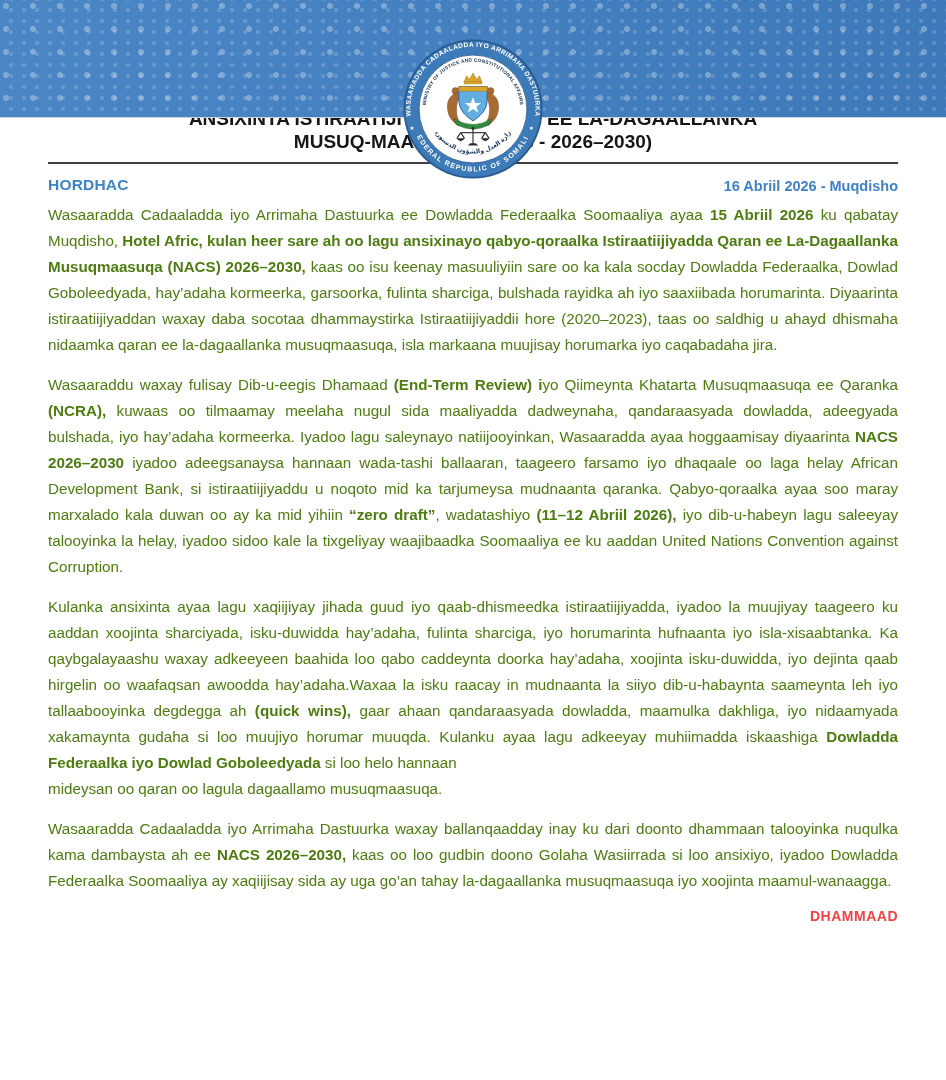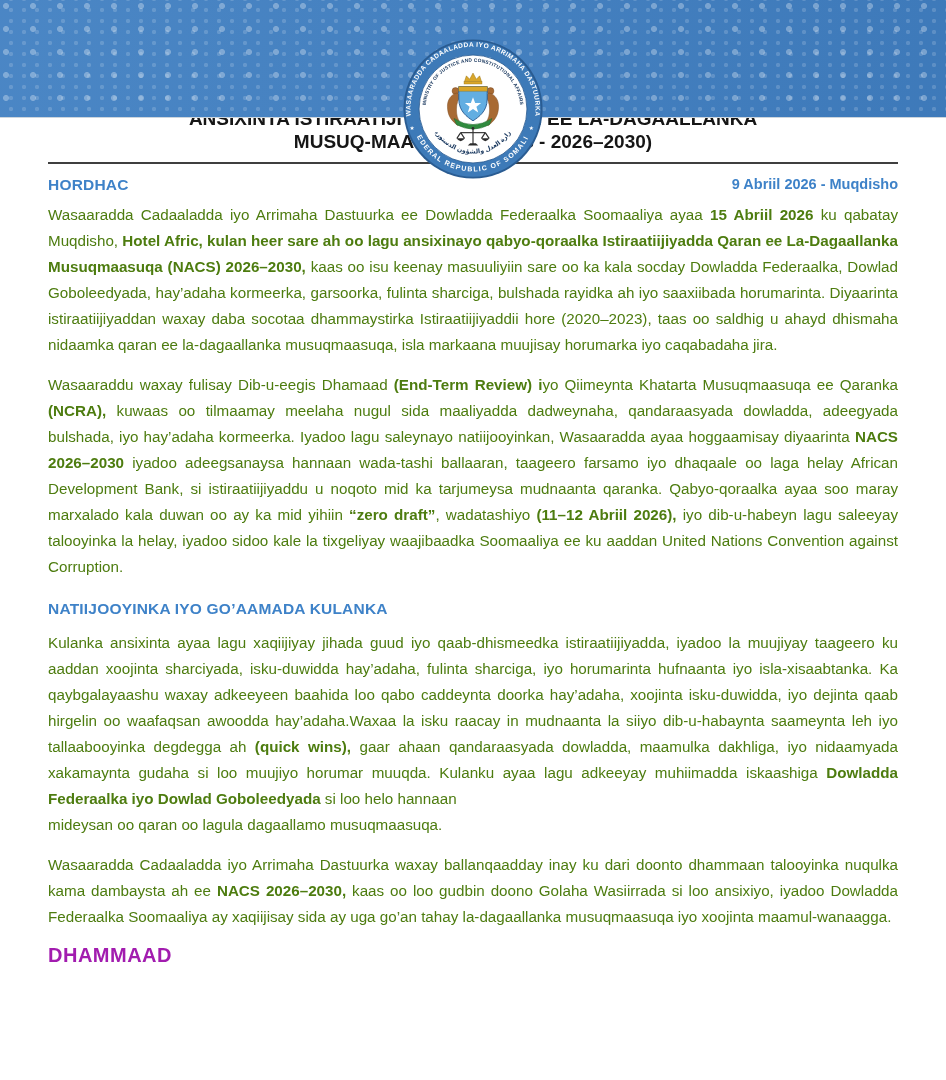--- a/index.html
+++ b/index.html
@@ -29,32 +29,32 @@
   
   .title{
     margin:62px 0 0 0;text-align:center;
     font-size:39px;line-height:40px;font-weight:800;letter-spacing:.5px;
     color:#4a92d6;
   }
   .subtitle{margin-top:5px;text-align:center;font-weight:bold;font-size:19px;line-height:23px;color:#161616;}
   .rule{margin:9px 48px 0 48px;border-top:2px solid #3f3f3f;height:0;}
   
   .content{padding:0 48px;}
-  .headrow{display:flex;justify-content:space-between;align-items:flex-start;margin-top:12px;}
+  .headrow{display:flex;justify-content:space-between;align-items:flex-end;margin-top:12px;}
   .sechead{margin:0;font-size:15.5px;font-weight:bold;color:#3e82c8;letter-spacing:.2px;}
   .sechead.spaced{margin-top:20px;margin-bottom:12px;}
   .dateline{font-size:14.5px;font-weight:bold;color:#3e82c8;}
   .paras p.para{
     margin:8px 0 14px 0;
     font-size:15.2px;line-height:26px;
     text-align:justify;color:#4d7c0f;
   }
   .paras p.para + p.para{margin-top:2px;}
   .paras .b{font-weight:bold;}
-  .footerline{margin-top:8px;text-align:left;font-size:20px;font-weight:bold;color:#a21caf;letter-spacing:.5px;}
+  .footerline{margin-top:8px;text-align:right;font-size:14px;font-weight:bold;color:#ef4444;letter-spacing:.5px;}
 </style>
 </head>
 <body>
 
 <div class="page">
 
   <div class="band"></div>
 
   <div class="seal">
     <svg viewBox="0 0 150 150" width="142" height="142">
@@ -125,30 +125,29 @@
     <div>MUSUQ-MAASUQA (NACS - 2026–2030)</div>
   </div>
 
   <div class="rule"></div>
 
   <div class="content">
 
     <section>
       <div class="headrow">
         <h2 class="sechead">HORDHAC</h2>
-        <div class="dateline">9 Abriil 2026 - Muqdisho</div>
+        <div class="dateline">16 Abriil 2026 - Muqdisho</div>
       </div>
       <div class="paras">
           <p class="para"><span>Wasaaradda Cadaaladda iyo Arrimaha Dastuurka ee Dowladda Federaalka Soomaaliya ayaa </span><span class="b">15 Abriil 2026</span><span> ku qabatay Muqdisho, </span><span class="b">Hotel Afric, kulan heer sare ah oo lagu ansixinayo qabyo-qoraalka Istiraatiijiyadda Qaran ee La-Dagaallanka Musuqmaasuqa (NACS) 2026–2030,</span><span> kaas oo isu keenay masuuliyiin sare oo ka kala socday Dowladda Federaalka, Dowlad Goboleedyada, hay’adaha kormeerka, garsoorka, fulinta sharciga, bulshada rayidka ah iyo saaxiibada horumarinta. Diyaarinta istiraatiijiyaddan waxay daba socotaa dhammaystirka Istiraatiijiyaddii hore (2020–2023), taas oo saldhig u ahayd dhismaha nidaamka qaran ee la-dagaallanka musuqmaasuqa, isla markaana muujisay horumarka iyo caqabadaha jira.</span></p>
           <p class="para"><span>Wasaaraddu waxay fulisay Dib-u-eegis Dhamaad </span><span class="b">(End-Term Review) i</span><span>yo Qiimeynta Khatarta Musuqmaasuqa ee Qaranka </span><span class="b">(NCRA),</span><span> kuwaas oo tilmaamay meelaha nugul sida maaliyadda dadweynaha, qandaraasyada dowladda, adeegyada bulshada, iyo hay’adaha kormeerka. Iyadoo lagu saleynayo natiijooyinkan, Wasaaradda ayaa hoggaamisay diyaarinta </span><span class="b">NACS 2026–2030</span><span> iyadoo adeegsanaysa hannaan wada-tashi ballaaran, taageero farsamo iyo dhaqaale oo laga helay African Development Bank, si istiraatiijiyaddu u noqoto mid ka tarjumeysa mudnaanta qaranka. Qabyo-qoraalka ayaa soo maray marxalado kala duwan oo ay ka mid yihiin </span><span class="b">“zero draft”</span><span>, wadatashiyo </span><span class="b">(11–12 Abriil 2026),</span><span> iyo dib-u-habeyn lagu saleeyay talooyinka la helay, iyadoo sidoo kale la tixgeliyay waajibaadka Soomaaliya ee ku aaddan United Nations Convention against Corruption.</span></p>
         </div>
     </section>
 
     <section>
-      <h2 class="sechead spaced">NATIIJOOYINKA IYO GO’AAMADA KULANKA</h2>
       <div class="paras">
           <p class="para"><span>Kulanka ansixinta ayaa lagu xaqiijiyay jihada guud iyo qaab-dhismeedka istiraatiijiyadda, iyadoo la muujiyay taageero ku aaddan xoojinta sharciyada, isku-duwidda hay’adaha, fulinta sharciga, iyo horumarinta hufnaanta iyo isla-xisaabtanka. Ka qaybgalayaashu waxay adkeeyeen baahida loo qabo caddeynta doorka hay’adaha, xoojinta isku-duwidda, iyo dejinta qaab hirgelin oo waafaqsan awoodda hay’adaha.Waxaa la isku raacay in mudnaanta la siiyo dib-u-habaynta saameynta leh iyo tallaabooyinka degdegga ah </span><span class="b">(quick wins),</span><span> gaar ahaan qandaraasyada dowladda, maamulka dakhliga, iyo nidaamyada xakamaynta gudaha si loo muujiyo horumar muuqda. Kulanku ayaa lagu adkeeyay muhiimadda iskaashiga </span><span class="b">Dowladda Federaalka iyo Dowlad Goboleedyada</span><span> si loo helo hannaan</span><br><span>mideysan oo qaran oo lagula dagaallamo musuqmaasuqa.</span></p>
         </div>
     </section>
 
     <section>
       <div class="paras">
           <p class="para"><span>Wasaaradda Cadaaladda iyo Arrimaha Dastuurka waxay ballanqaadday inay ku dari doonto dhammaan talooyinka nuqulka kama dambaysta ah ee </span><span class="b">NACS 2026–2030,</span><span> kaas oo loo gudbin doono Golaha Wasiirrada si loo ansixiyo, iyadoo Dowladda Federaalka Soomaaliya ay xaqiijisay sida ay uga go’an tahay la-dagaallanka musuqmaasuqa iyo xoojinta maamul-wanaagga.</span></p>
         </div>
     </section>

